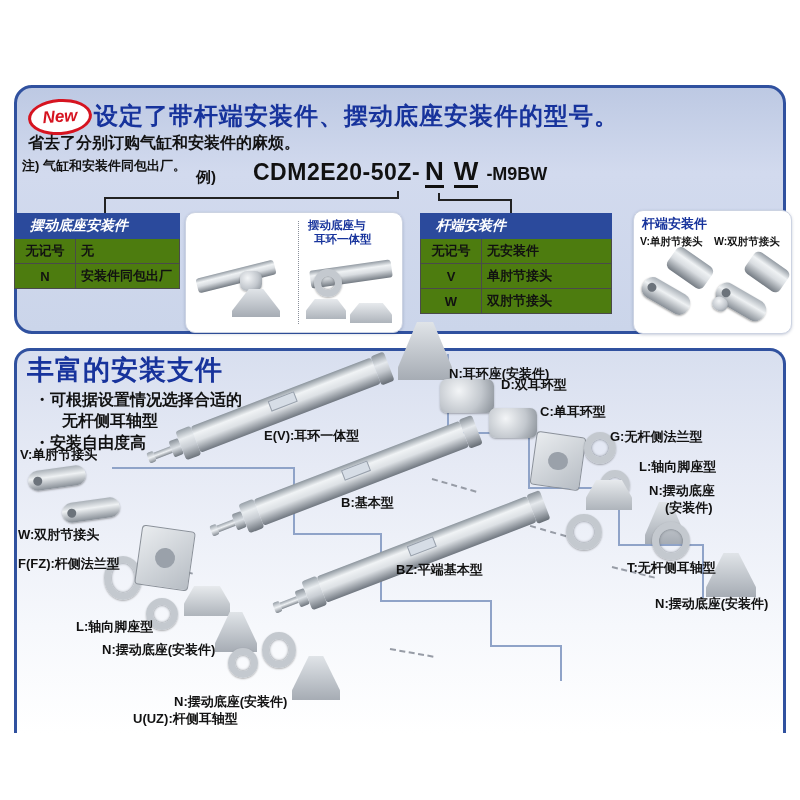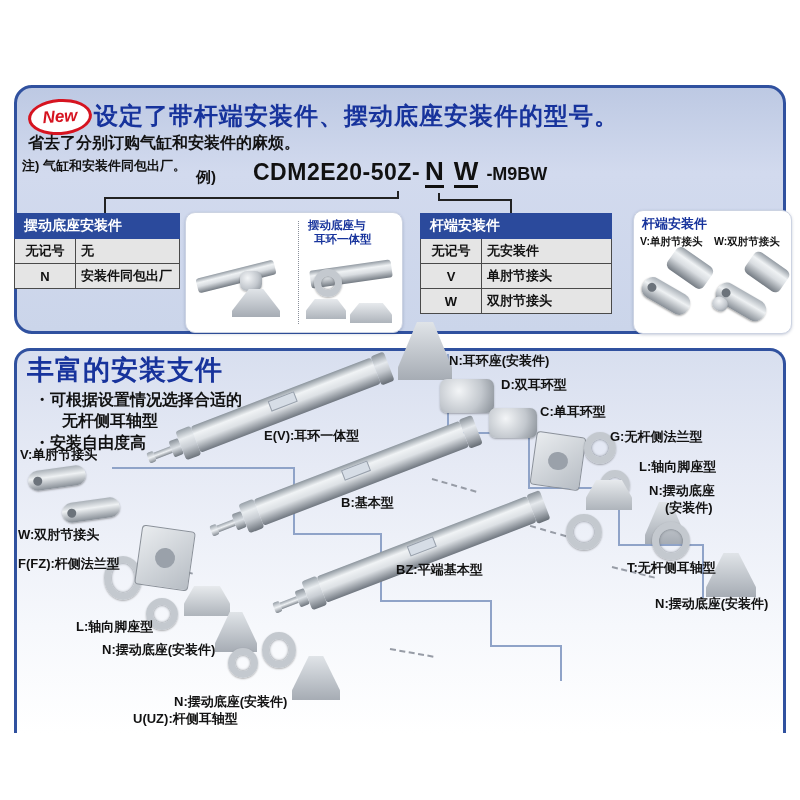--- a/index.html
+++ b/index.html
@@ -25,22 +25,22 @@
   .m-code{font-size:26px;border-bottom:3px solid #111;margin:0 5px;line-height:1.05;}
   .m-suffix{font-size:18px;margin-left:3px;}
 
   .kline{position:absolute;background:#222;}
   .bline{position:absolute;background:#8fa3c8;}
   .dline{position:absolute;border-top:2px dashed #979ca6;transform-origin:left center;}
 
   
   .mtable{position:absolute;border-collapse:collapse;}
   .mtable th{background:#2b4a9c;color:#fff;font-size:14px;font-weight:bold;text-align:left;
-             padding:3px 9px;border:1px solid #2b4a9c;height:18px;}
-  .mtable td{background:#e5e5e5;border:1px solid #4a4a4a;font-size:13px;font-weight:bold;
+             padding:3px 15px;border:1px solid #2b4a9c;height:18px;font-style:italic;}
+  .mtable td{background:#4d7c0f;border:1px solid #4a4a4a;font-size:13px;font-weight:bold;
              padding:3px 5px;height:18px;}
   .code-cell{text-align:center;width:50px;}
 
   
   .wpanel{position:absolute;background:#fff;border:1px solid #ccd3e2;border-radius:10px;
           box-shadow:0 1px 3px rgba(40,60,110,.25);}
   .panel-lbl{position:absolute;color:#17339c;font-size:11.5px;font-weight:bold;line-height:1.25;white-space:nowrap;}
   .panel-lbl-dark{position:absolute;color:#111;font-size:10.5px;font-weight:bold;white-space:nowrap;}
   .dot-divider{position:absolute;border-left:1px dotted #8a8f9a;}
 
@@ -257,21 +257,21 @@
   <span class="dlabel" style="left:20px;top:446px;">V:单肘节接头</span>
   <span class="dlabel" style="left:18px;top:526px;">W:双肘节接头</span>
   <span class="dlabel" style="left:18px;top:555px;">F(FZ):杆侧法兰型</span>
   <span class="dlabel" style="left:76px;top:618px;">L:轴向脚座型</span>
   <span class="dlabel" style="left:102px;top:641px;">N:摆动底座(安装件)</span>
   <span class="dlabel" style="left:133px;top:666px;margin-top:44px;">U(UZ):杆侧耳轴型</span>
   <span class="dlabel" style="left:174px;top:693px;">N:摆动底座(安装件)</span>
   <span class="dlabel" style="left:264px;top:427px;">E(V):耳环一体型</span>
   <span class="dlabel" style="left:341px;top:494px;">B:基本型</span>
   <span class="dlabel" style="left:396px;top:561px;">BZ:平端基本型</span>
-  <span class="dlabel" style="left:449px;top:352px;">N:耳环座(安装件)</span>
+  <span class="dlabel" style="left:449px;top:365px;">N:耳环座(安装件)</span>
   <span class="dlabel" style="left:501px;top:376px;">D:双耳环型</span>
   <span class="dlabel" style="left:540px;top:403px;">C:单耳环型</span>
   <span class="dlabel" style="left:610px;top:428px;">G:无杆侧法兰型</span>
   <span class="dlabel" style="left:639px;top:458px;">L:轴向脚座型</span>
   <span class="dlabel" style="left:649px;top:482px;">N:摆动底座</span>
   <span class="dlabel" style="left:665px;top:499px;">(安装件)</span>
   <span class="dlabel" style="left:627px;top:559px;">T:无杆侧耳轴型</span>
   <span class="dlabel" style="left:655px;top:595px;">N:摆动底座(安装件)</span>
 
 </div>

